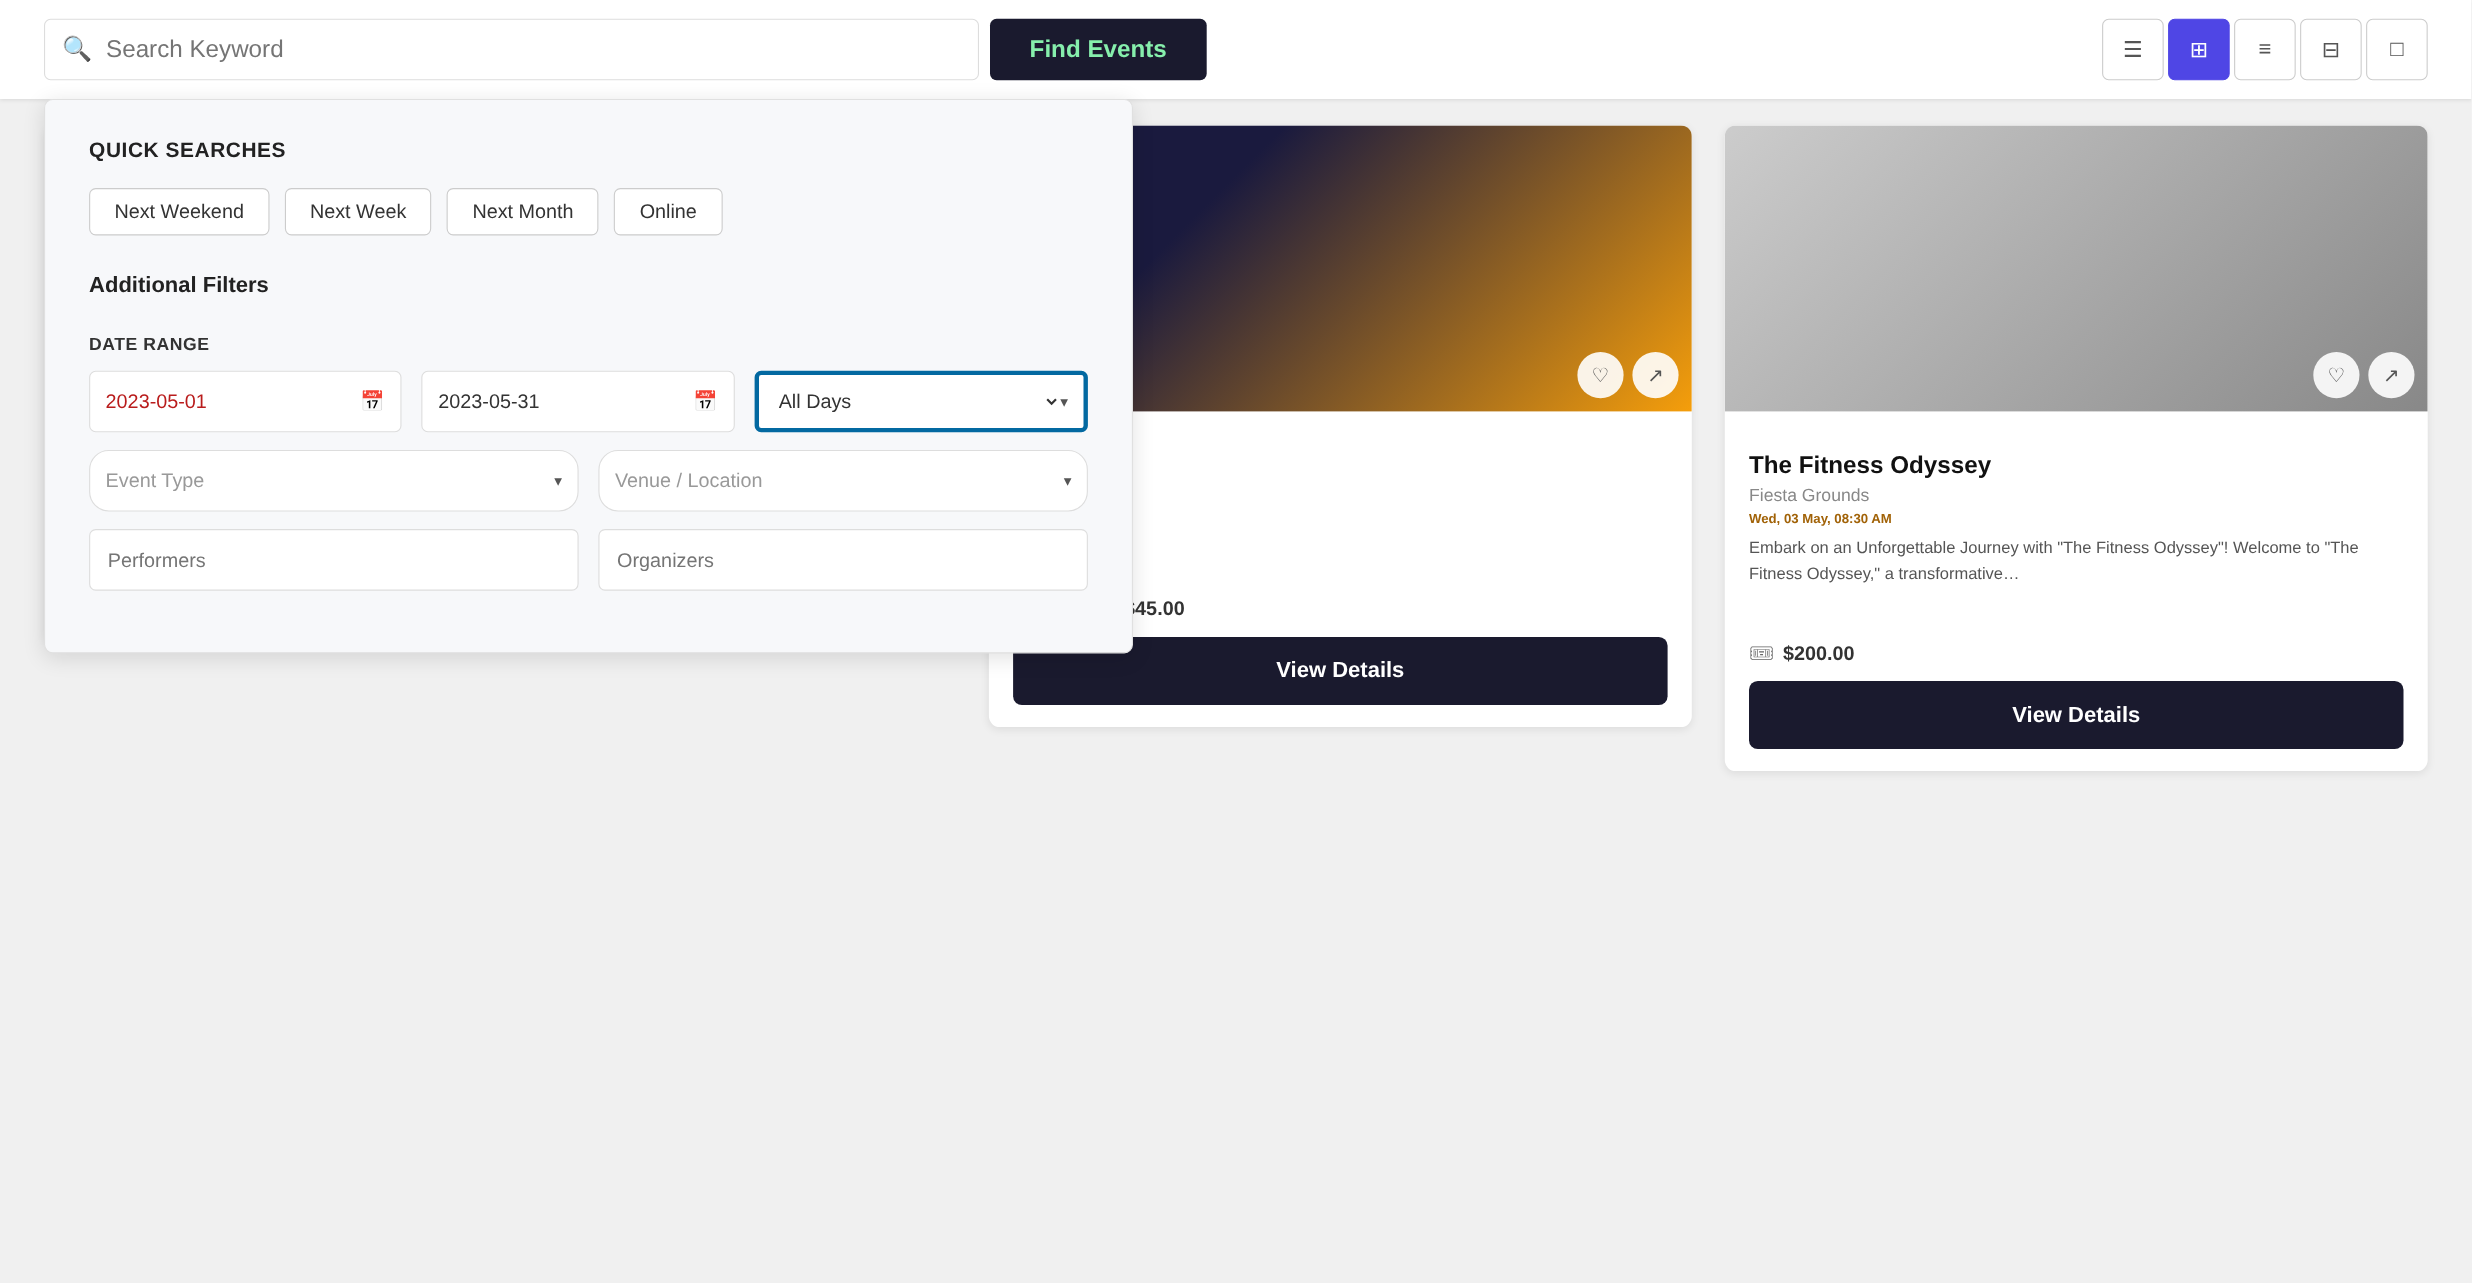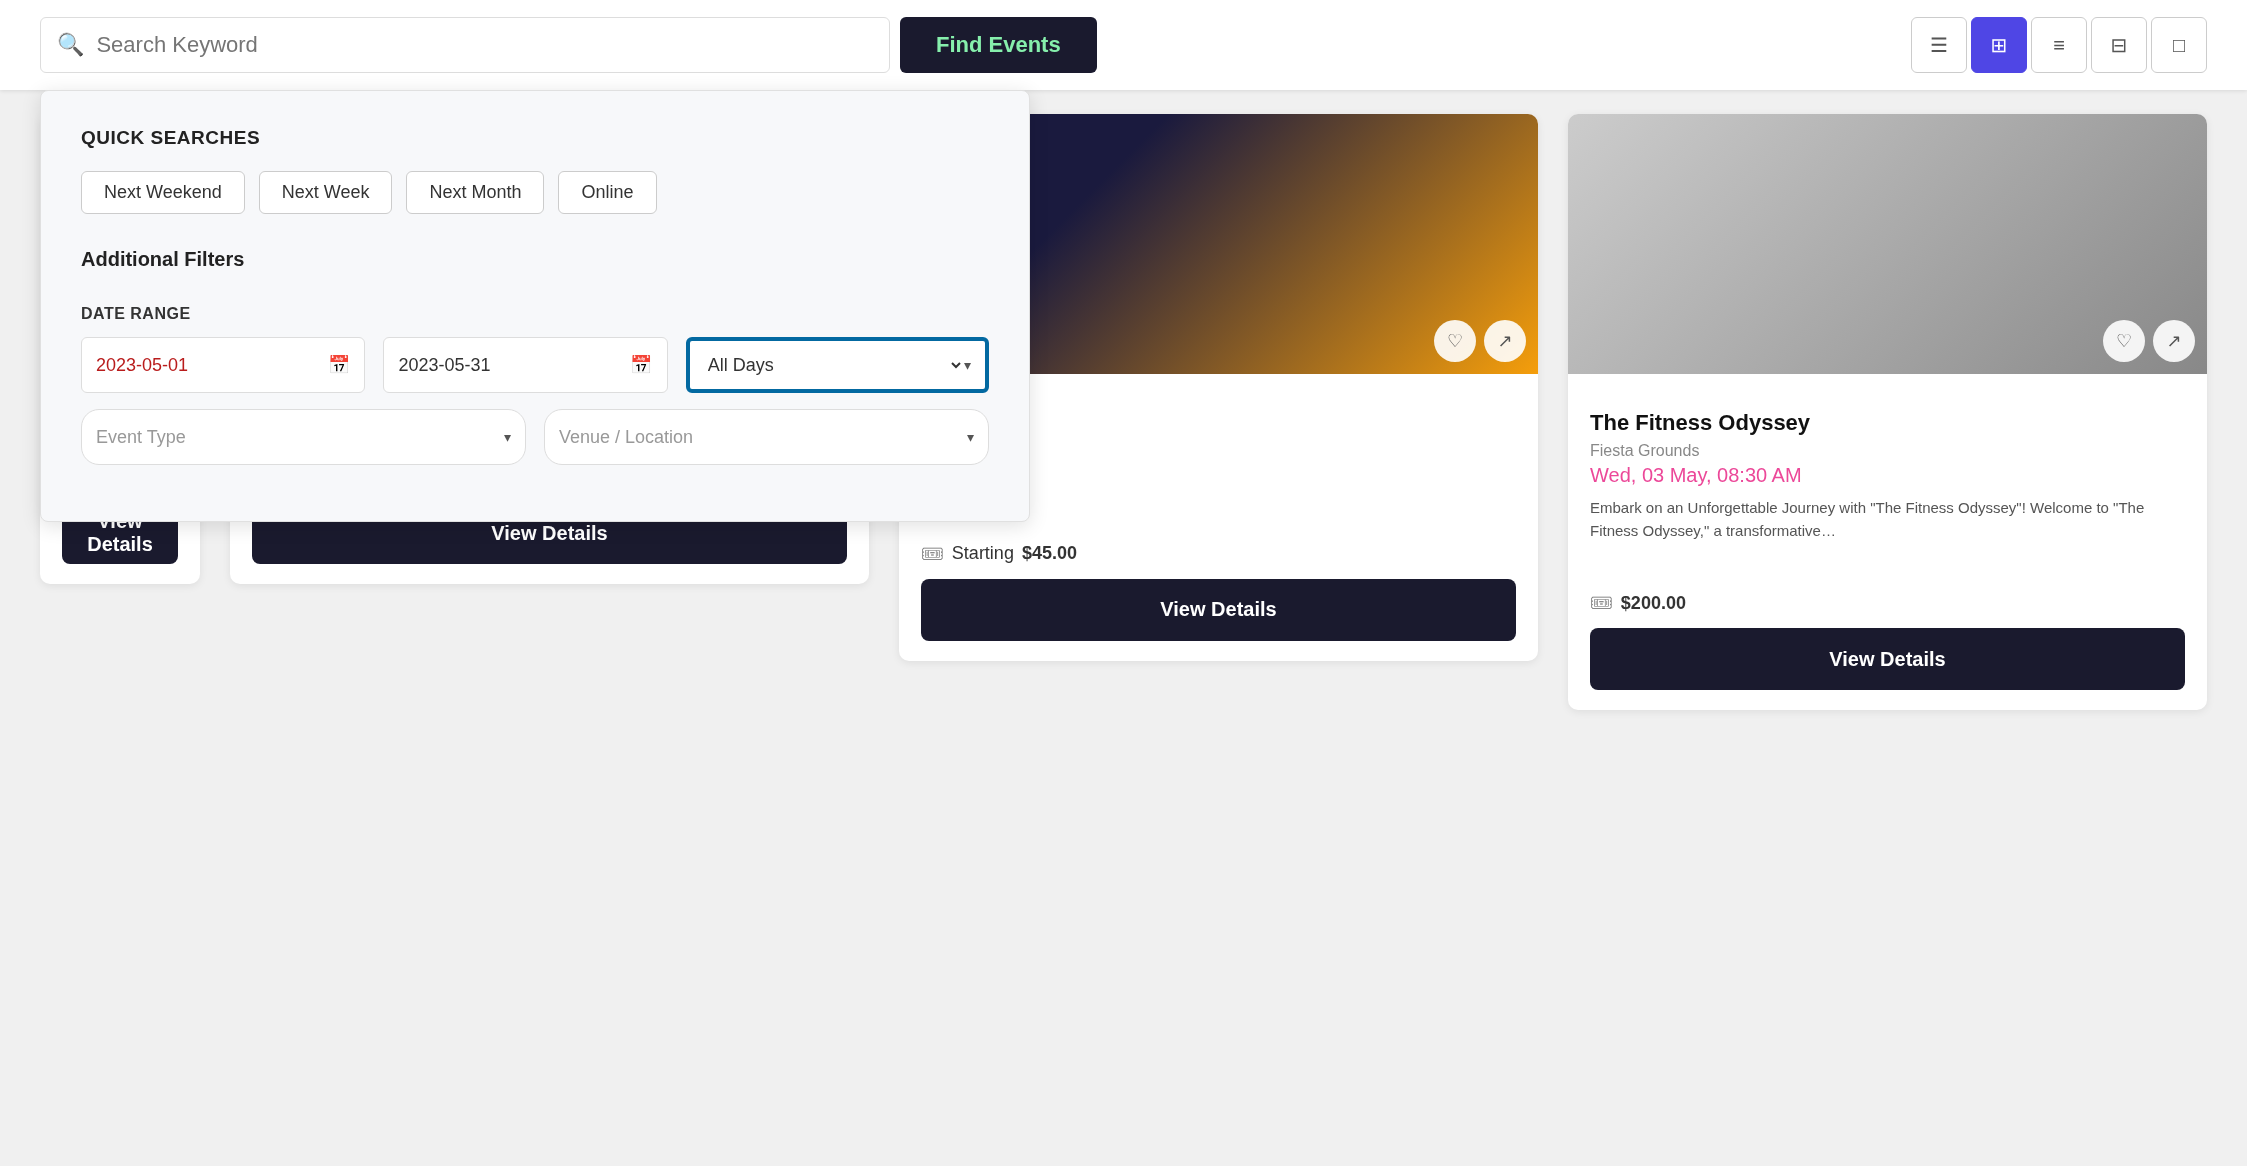--- a/index.html
+++ b/index.html
@@ -104,21 +104,21 @@
       position: absolute; bottom: 12px; right: 12px; display: flex; gap: 8px;
     }
     .action-icon-btn {
       width: 42px; height: 42px; background: rgba(255,255,255,0.9); border-radius: 50%;
       display: flex; align-items: center; justify-content: center; cursor: pointer; font-size: 18px; color: #555;
       border: none;
     }
     .card-body { padding: 36px 22px; flex: 1; }
     .card-title { font-size: 22px; font-weight: 700; color: #111; margin-bottom: 6px; }
     .card-venue { font-size: 16px; color: #888; margin-bottom: 4px; }
-    .card-date { font-size: 20px; color: #ec4899; font-weight: 400; margin-bottom: 10px; }
+    .card-date { font-size: 12px; color: #a16207; font-weight: 700; margin-bottom: 10px; }
     .card-desc { font-size: 15px; color: #555; line-height: 1.5; }
     .card-footer { padding: 14px 22px 0 22px; }
     .card-price { font-size: 18px; color: #333; display: flex; align-items: center; gap: 8px; margin-bottom: 14px; }
     .price-strong { font-weight: 700; }
     .ticket-icon { font-size: 18px; color: #666; }
     .view-details-btn {
       width: 100%; height: 62px; background: #1a1a2e; color: #fff;
       border: none; border-radius: 8px; font-size: 20px; font-weight: 600; cursor: pointer;
     }
 
@@ -189,20 +189,24 @@
         <span class="dropdown-arrow">▾</span>
       </div>
       <div class="dropdown-select-wrap">
         <select class="dropdown-select">
           <option value="">Venue / Location</option>
         </select>
         <span class="dropdown-arrow">▾</span>
       </div>
     </div>
 
+    <div class="filters-row">
+      <input class="text-input-field" type="text" placeholder="Performers" style="">
+      <input class="text-input-field" type="text" placeholder="Organizers" style="">
+    </div>
   </div>
 
   <div class="cards-area">
 
     <div class="event-card" style="max-width:160px;min-width:160px;">
       <div class="card-image-area img-generic2"></div>
       <div class="card-body">
         <div class="card-title"></div>
       </div>
       <div class="card-footer">

